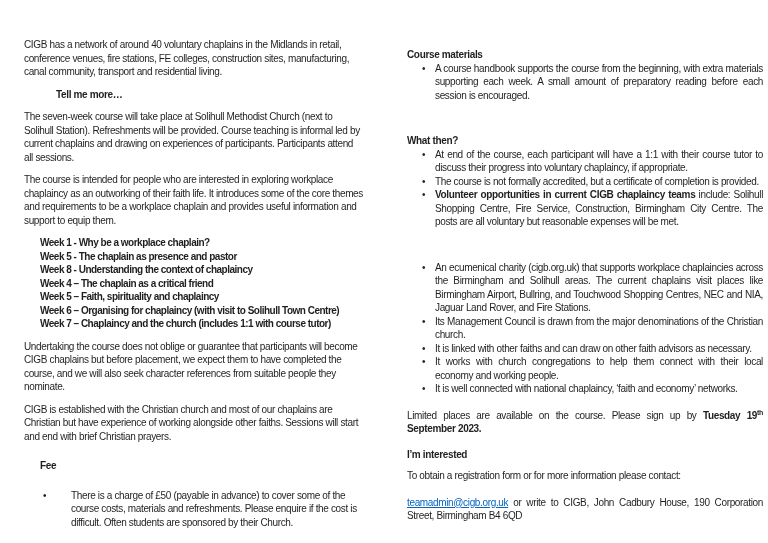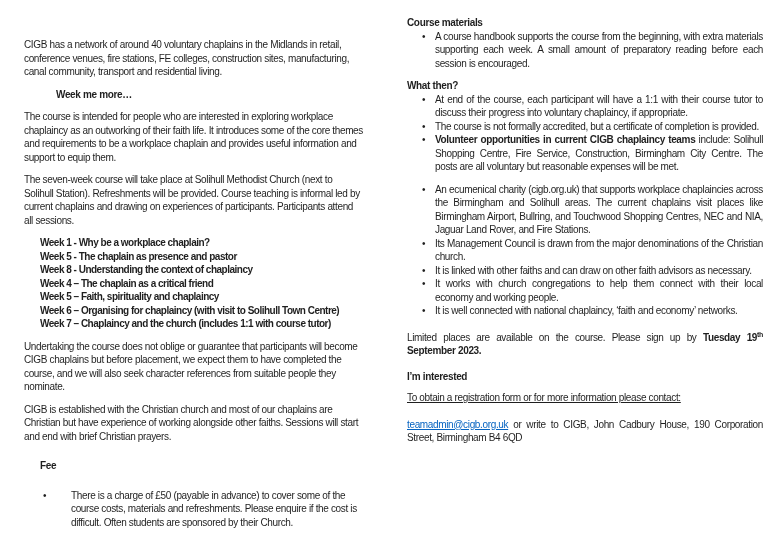--- a/index.html
+++ b/index.html
@@ -24,42 +24,42 @@
   .tellmore{font-weight:700;margin:0 0 9px 32px;}
   .weeks{margin:0 0 9px 16px;}
   .week{font-weight:700;white-space:nowrap;font-size:10px;letter-spacing:-0.5px;}
   .feehead{font-weight:700;margin:16px;}
   .bullet{position:relative;padding-left:28px;margin:0;}
   .left .bullet{padding-left:47px;}
   .marker{position:absolute;left:15px;top:0;}
   .left .marker{left:19px;}
   .marker::before{content:"\2022";}
   .btext{display:block;}
-  .group{margin-bottom:9px;}
+  .group{margin-bottom:9px;margin-top:32px;}
   .group-who{margin-bottom:13px;}
   .limited{margin:3px 0 12px 0;}
   .imhead{margin:0 0 8px 0;}
-  .contactline{margin:0 0 13px 0;text-decoration:underline;}
+  .contactline{margin:0 0 13px 0;}
   .email{color:#0563C1;text-decoration:underline;cursor:pointer;}
   sup{font-size:7px;line-height:0;vertical-align:super;font-weight:700;}
   b{font-weight:700;}
 </style>
 </head>
 <body>
 
 <div class="page">
 
   <div class="col left">
     <p class="para">CIGB has a network of around 40 voluntary chaplains in the Midlands in retail, conference venues, fire stations, FE colleges, construction sites, manufacturing, canal community, transport and residential living.</p>
 
-    <p class="tellmore">Week me more…</p>
+    <p class="tellmore">Tell me more…</p>
+
+    <p class="para">The seven-week course will take place at Solihull Methodist Church (next to Solihull Station). Refreshments will be provided. Course teaching is informal led by current chaplains and drawing on experiences of participants. Participants attend all sessions.</p>
 
     <p class="para">The course is intended for people who are interested in exploring workplace chaplaincy as an outworking of their faith life. It introduces some of the core themes and requirements to be a workplace chaplain and provides useful information and support to equip them.</p>
-
-    <p class="para">The seven-week course will take place at Solihull Methodist Church (next to Solihull Station). Refreshments will be provided. Course teaching is informal led by current chaplains and drawing on experiences of participants. Participants attend all sessions.</p>
 
     <div class="weeks">
       <p class="week">Week 1 - Why be a workplace chaplain?</p>
       <p class="week">Week 5 - The chaplain as presence and pastor</p>
       <p class="week">Week 8 - Understanding the context of chaplaincy</p>
       <p class="week">Week 4 – The chaplain as a critical friend</p>
       <p class="week">Week 5 – Faith, spirituality and chaplaincy</p>
       <p class="week">Week 6 – Organising for chaplaincy (with visit to Solihull Town Centre)</p>
       <p class="week">Week 7 – Chaplaincy and the church (includes 1:1 with course tutor)</p>
     </div>

